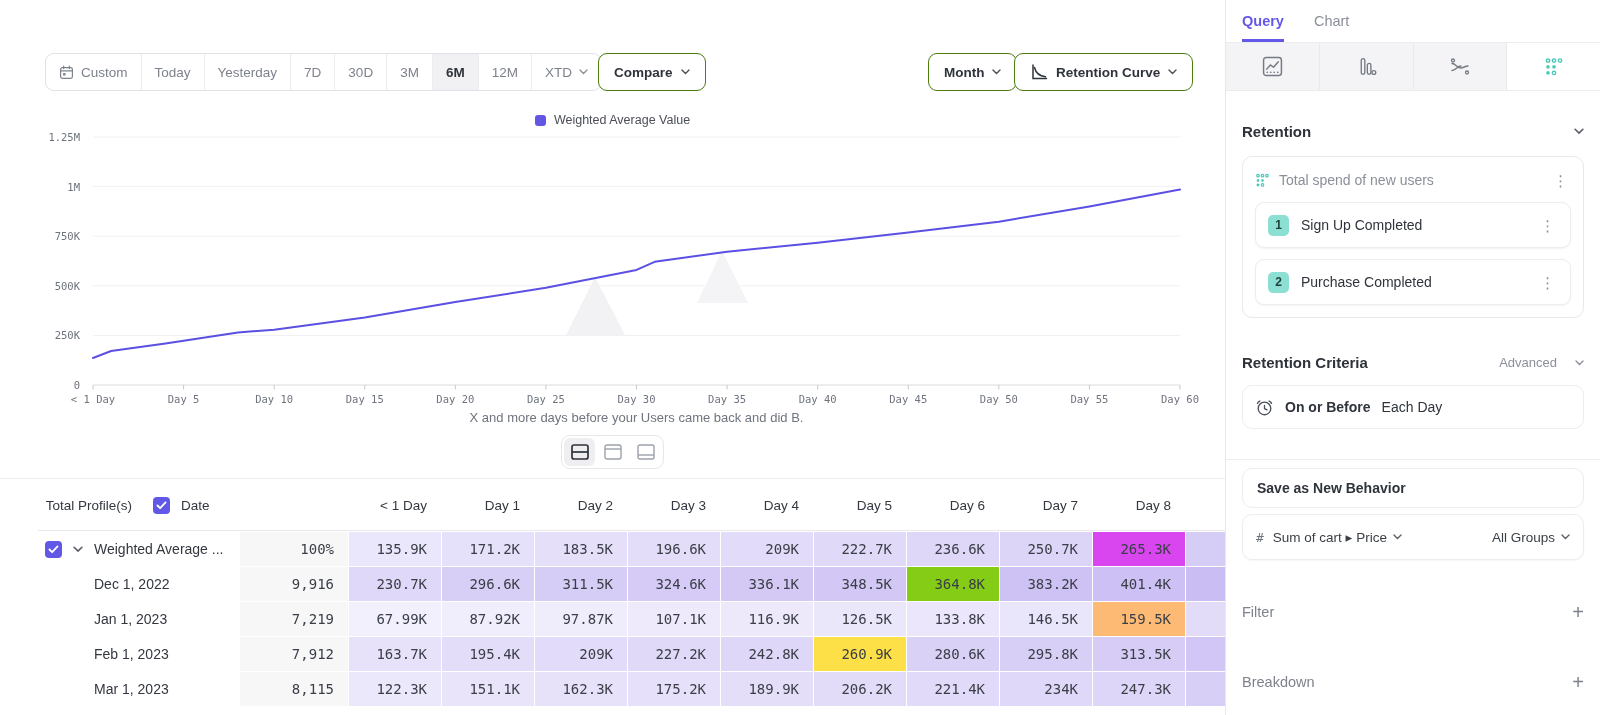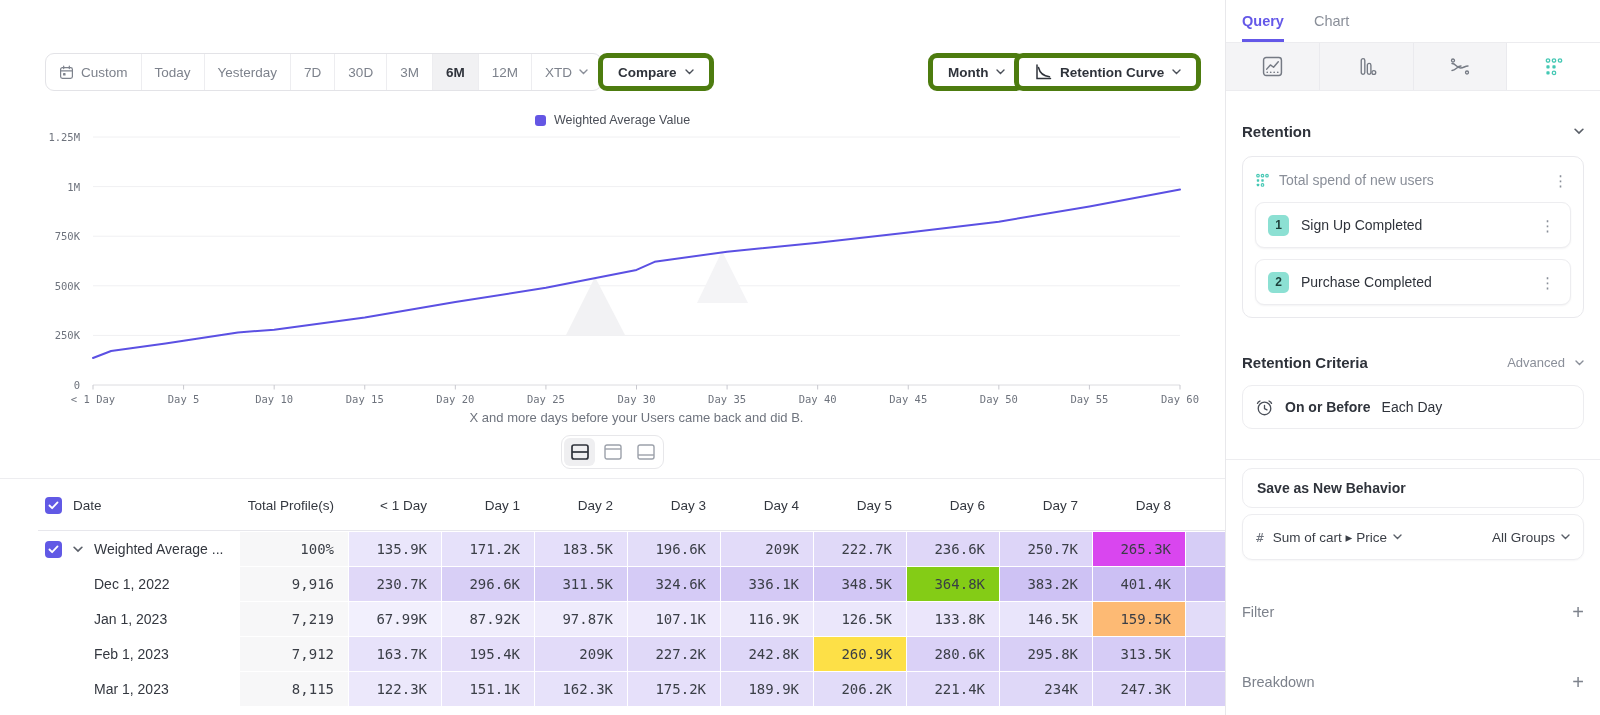--- a/index.html
+++ b/index.html
@@ -11,21 +11,21 @@
   .main { position:absolute; left:0; top:0; width:1225px; height:715px; }
 
   
   .range-group { position:absolute; left:45px; top:53px; height:38px; display:flex; align-items:stretch;
     border:1px solid #e3e3e7; border-radius:9px; background:#fff; overflow:hidden; }
   .seg { display:flex; align-items:center; gap:7px; padding:0 13px; font-size:13.5px; color:#7d828c;
     border-left:1px solid #ededf0; cursor:pointer; white-space:nowrap; }
   .seg:first-child { border-left:none; }
   .seg.active { background:#f1f1f3; color:#2f333b; font-weight:700; }
   .btn { position:absolute; top:53px; height:38px; display:flex; align-items:center; gap:8px; padding:0 15px;
-    border:5px solid #4d7c0f; border-radius:9px; background:#fff; font-size:13.5px; color:#2f333b; font-weight:600; }
+    border:1px solid #4d7c0f; border-radius:9px; background:#fff; font-size:13.5px; color:#2f333b; font-weight:600; }
 
   
   .legend { position:absolute; left:0; top:113px; width:1225px; display:flex; justify-content:center; align-items:center; gap:8px; }
   .legend-swatch { width:11px; height:11px; border-radius:3px; }
   .legend-label { font-size:12.5px; color:#4a4e57; }
 
   .chart-wrap { position:absolute; left:0; top:130px; width:1225px; height:280px; }
   .axlab { font-family:"DejaVu Sans Mono", monospace; font-size:10.5px; fill:#6e737d; }
 
   .caption { position:absolute; left:93px; top:410px; width:1087px; text-align:center; font-size:13px; color:#6f747e; }
@@ -72,21 +72,21 @@
   .behavior-title { flex:1; font-size:14px; color:#8a8f99; }
   .kebab { color:#8a8f99; font-size:15px; letter-spacing:0; line-height:1; cursor:pointer; padding:0 3px; }
   .step-card { margin-top:11px; height:46px; display:flex; align-items:center; gap:12px; padding:0 12px;
     border:1px solid #ededf0; border-radius:9px; box-shadow:0 1px 2px rgba(20,20,40,.05); background:#fff; }
   .step-num { width:21px; height:21px; border-radius:5px; background:#8ce0d3; color:#1d3f3a; font-size:12px; font-weight:700;
     display:flex; align-items:center; justify-content:center; flex:none; }
   .step-label { flex:1; font-size:14px; color:#2f333b; font-weight:500; }
 
   .criteria-row { margin-top:36px; display:flex; align-items:center; justify-content:space-between; }
   .criteria-title { font-size:15px; font-weight:700; color:#2e323a; }
-  .advanced { display:flex; align-items:center; gap:10px; font-size:13px; color:#8a8f99; cursor:pointer; }
+  .advanced { display:flex; align-items:center; gap:18px; font-size:13px; color:#8a8f99; cursor:pointer; }
   .criteria-card { margin-top:14px; height:44px; border:1px solid #ededf0; border-radius:10px; display:flex; align-items:center; gap:11px; padding:0 12px; }
   .cond-bold { font-size:14px; font-weight:700; color:#2f333b; }
   .cond-rest { font-size:14px; color:#2f333b; margin-left:0; }
 
   .pdivider { margin:30px -16px 0; height:1px; background:#ededf0; }
   .save-card { margin-top:8px; height:40px; border:1px solid #ededf0; border-radius:10px; display:flex; align-items:center; padding:0 14px;
     font-size:14px; font-weight:600; color:#2f333b; cursor:pointer; background:#fff; }
   .measure-card { margin-top:6px; height:46px; border:1px solid #ededf0; border-radius:10px; display:flex; align-items:center; gap:9px; padding:0 13px;
     box-shadow:0 1px 2px rgba(20,20,40,.04); }
   .measure-hash { font-family:"DejaVu Sans Mono", monospace; font-size:13px; color:#6f747e; }
@@ -243,29 +243,29 @@
             <path d="M1 11h16" stroke="#9ca1aa" stroke-width="1.4"></path>
           </svg>
         </div>
       </div>
     </div>
 
     <div class="hdivider"></div>
 
     <div class="table">
         <div class="trow thead">
+          <div class="tcell numcell" style="width: 108px;">Total Profile(s)</div>
           <div class="tcell labelcell" style="width: 202px;">
             <span class="checkbox">
               <svg width="11" height="9" viewBox="0 0 12 10">
                 <path d="M1.5 5l3 3 6-6.5" fill="none" stroke="#fff" stroke-width="2" stroke-linecap="round" stroke-linejoin="round"></path>
               </svg>
             </span>
             <span class="hlabel">Date</span>
           </div>
-          <div class="tcell numcell" style="width: 108px;">Total Profile(s)</div>
           <div class="tcell numcell" style="width: 93px;">&lt; 1 Day</div>
           <div class="tcell numcell" style="width: 93px;">Day 1</div>
           <div class="tcell numcell" style="width: 93px;">Day 2</div>
           <div class="tcell numcell" style="width: 93px;">Day 3</div>
           <div class="tcell numcell" style="width: 93px;">Day 4</div>
           <div class="tcell numcell" style="width: 93px;">Day 5</div>
           <div class="tcell numcell" style="width: 93px;">Day 6</div>
           <div class="tcell numcell" style="width: 93px;">Day 7</div>
           <div class="tcell numcell" style="width: 93px;">Day 8</div>
           <div class="tcell" style="width: 40px;"></div>

